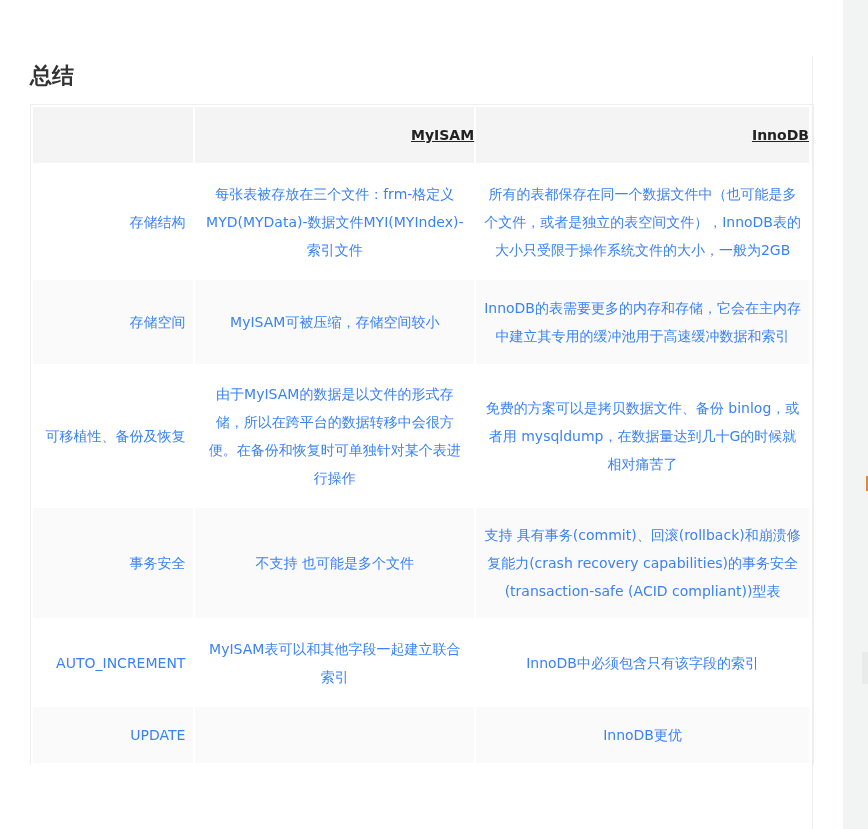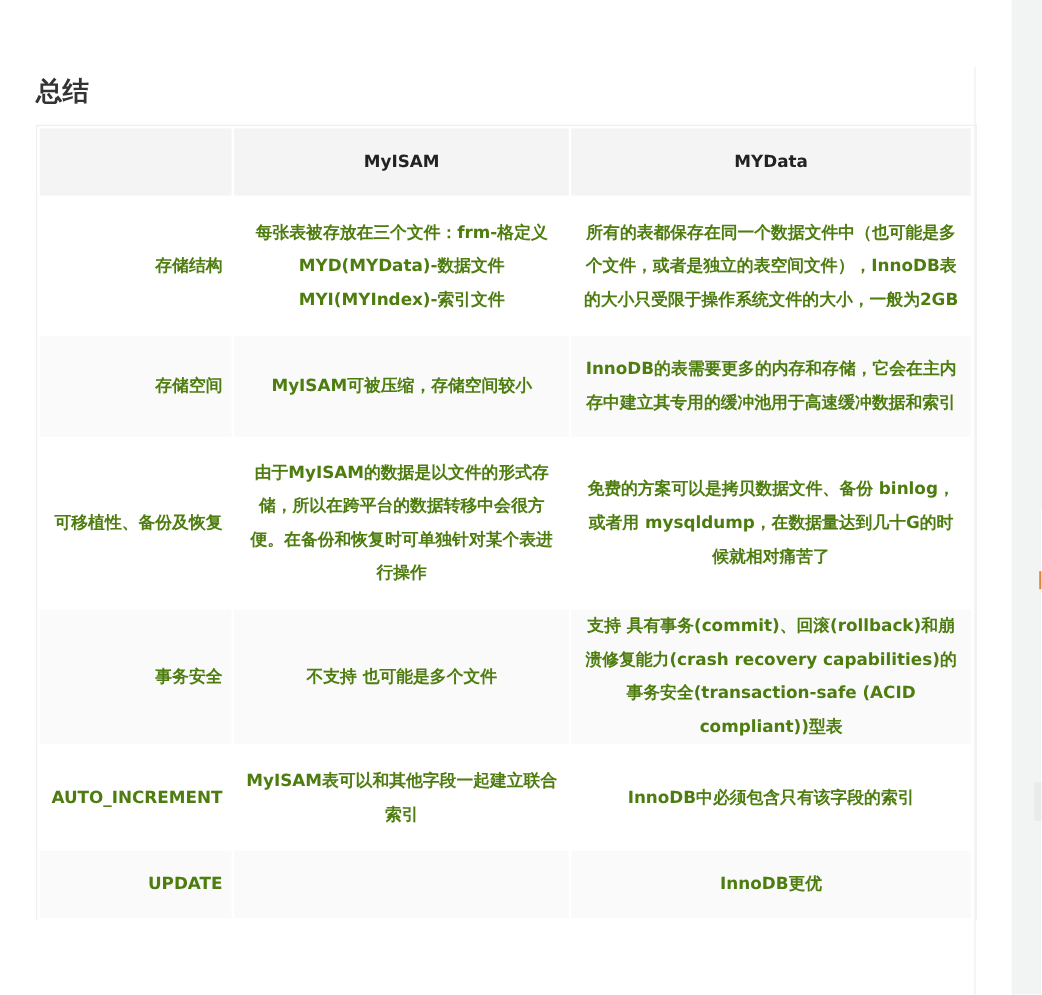--- a/index.html
+++ b/index.html
@@ -34,26 +34,25 @@
   }
   table.cmp {
     border-collapse:separate; border-spacing:2px 2px;
     width:780px; table-layout:fixed; margin:0;
   }
   table.cmp col.c1 { width:160px; }
   table.cmp col.c2 { width:278px; }
   table.cmp col.c3 { width:332px; }
   table.cmp th {
     background:#f4f4f4; height:56px; font-size:14px; font-weight:bold; color:#222;
-    text-align:center; padding:0;
+    text-align:right; padding:0;text-decoration:underline;
   }
   table.cmp td {
-    font-size:14px; line-height:28px; color:#4d7c0f; vertical-align:middle;
+    font-size:14px; line-height:28px; color:#3b82f6; vertical-align:middle;
     padding:0 8px;
-    font-weight:bold;
   }
   table.cmp td.label { text-align:right; padding-left:8px; }
   table.cmp td.val { text-align:center; }
   tr.odd td { background:#ffffff; }
   tr.even td { background:#fafafa; }
   tr.r1 td { height:113px; }
   tr.r2 td { height:84px; }
   tr.r3 td { height:140px; }
   tr.r4 td { height:110px; }
   tr.r5 td { height:85px; }
@@ -71,21 +70,21 @@
     <table class="cmp">
       <colgroup>
           <col class="c1">
           <col class="c2">
           <col class="c3">
         </colgroup>
       <thead>
         <tr>
           <th></th>
           <th>MyISAM</th>
-          <th>MYData</th>
+          <th>InnoDB</th>
         </tr>
       </thead>
       <tbody>
         <tr class="odd r1">
           <td class="label">存储结构</td>
           <td class="val">每张表被存放在三个文件：frm-格定义MYD(MYData)-数据文件MYI(MYIndex)-索引文件</td>
           <td class="val">所有的表都保存在同一个数据文件中（也可能是多个文件，或者是独立的表空间文件），InnoDB表的大小只受限于操作系统文件的大小，一般为2GB</td>
         </tr>
         <tr class="even r2">
           <td class="label">存储空间</td>

